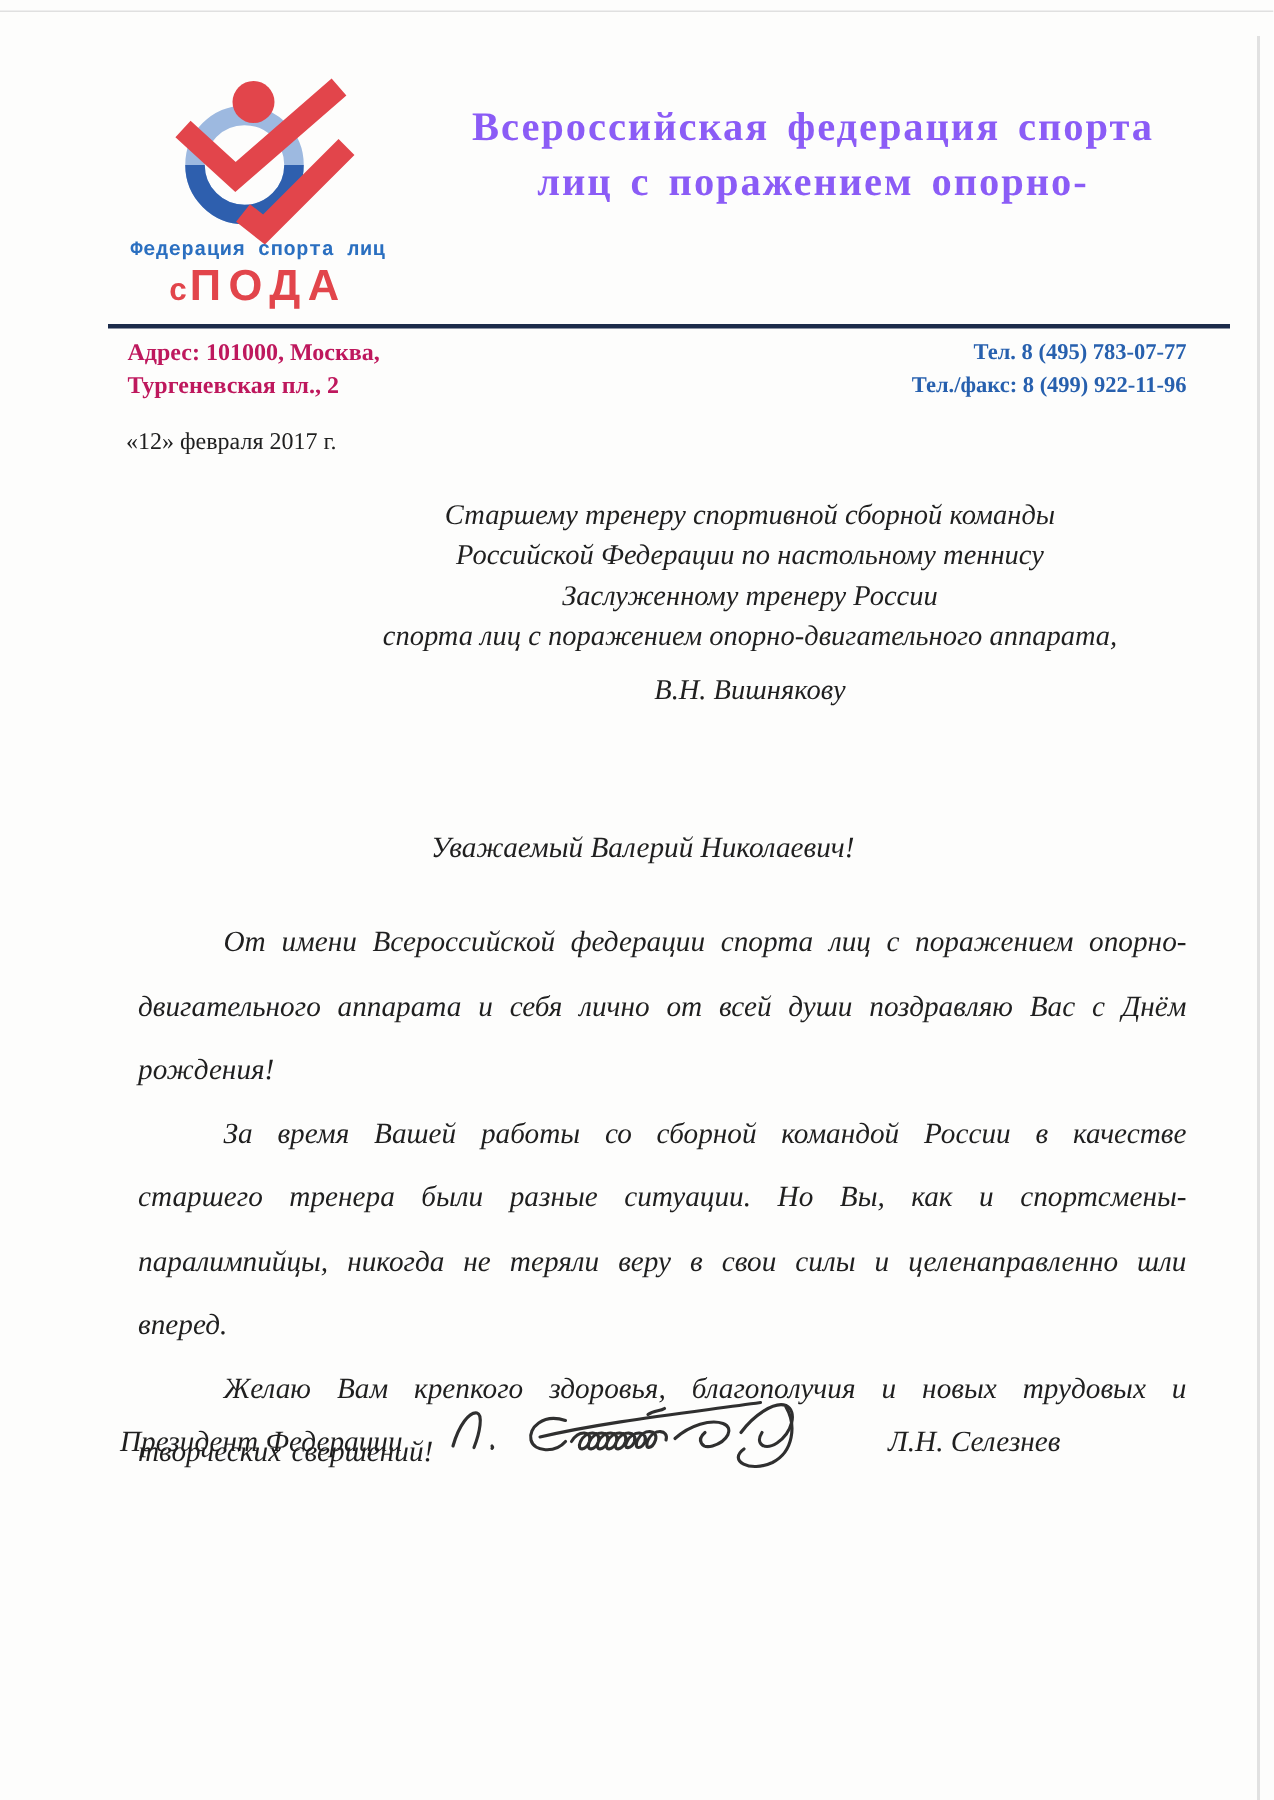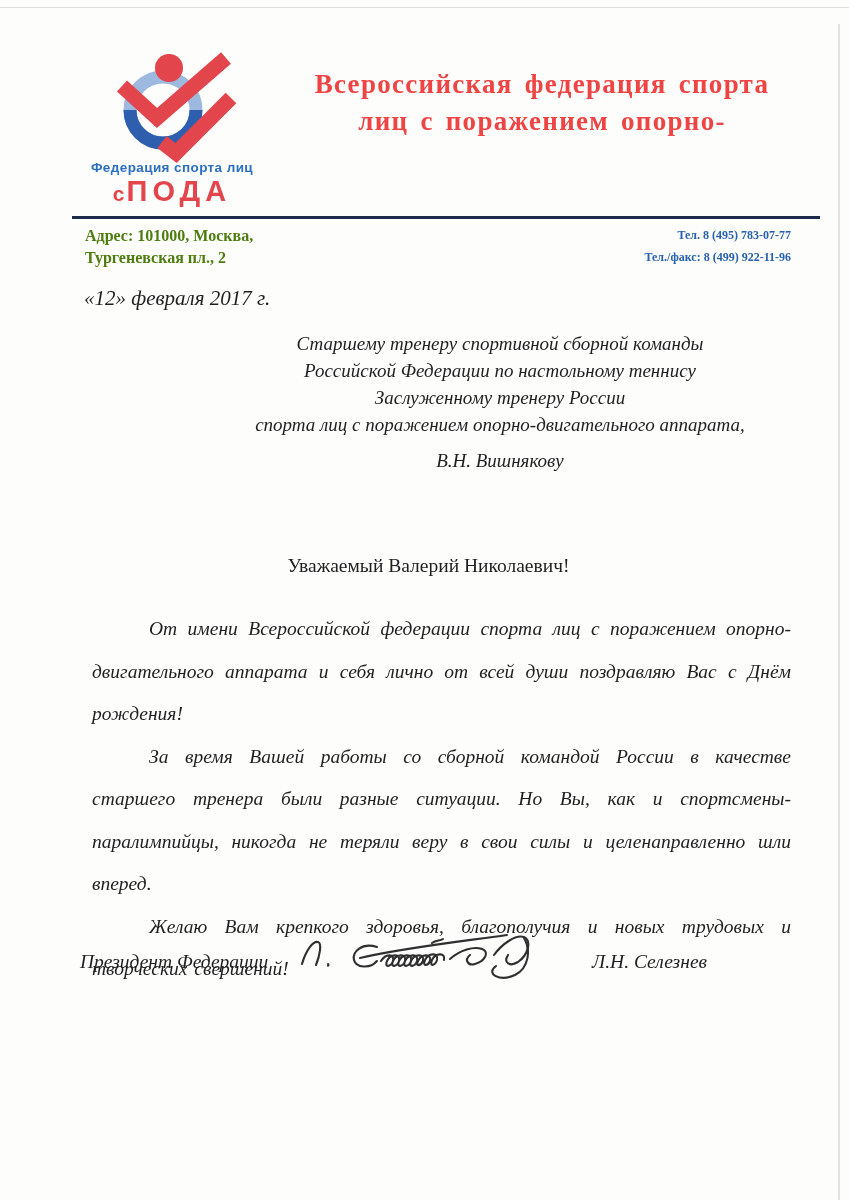--- a/index.html
+++ b/index.html
@@ -22,68 +22,68 @@
     background: #d9d9d9; opacity: .8;
   }
   
   .logo-wrap {
     position: absolute; left: 42px; top: 52px; width: 260px;
     text-align: center;
   }
   .logo-mark { position: relative; left: 0; width: 135px; height: 104px; overflow: visible; margin: 0 auto; display: block; }
   .logo-caption {
     margin-top: 4px;
-    font-family: Liberation Sans, sans-serif;
+    font-family: Liberation Mono, monospace;
     font-weight: bold; font-size: 13.5px; letter-spacing: .4px;
     color: #2a6fc0;
   }
   .logo-acronym {
     margin-top: 2px;
     font-family: "Liberation Sans", sans-serif;
     font-weight: bold; font-size: 29px; letter-spacing: 5px;
     color: #e2454b; line-height: 1;
   }
   .logo-acronym .small { font-size: 21px; letter-spacing: 2px; }
   .org-title {
     position: absolute; left: 272px; top: 66px; width: 540px;
     text-align: center;
     font-weight: bold; font-size: 27px; line-height: 37px;
     letter-spacing: 1.3px; word-spacing: 4px;
-    color: #ef4444;
+    color: #8b5cf6;
   }
   .rule {
     position: absolute; left: 72px; top: 216px; width: 748px; height: 3px;
     background: #1c2b4a;
   }
   .contact-address {
     position: absolute; left: 85px; top: 225px;
     font-weight: bold; font-size: 16px; line-height: 21.5px;
-    color: #4d7c0f;
+    color: #be185d;
   }
   .contact-phones {
     position: absolute; right: 58px; top: 225px;
     text-align: right;
-    font-weight: bold; font-size: 12px; line-height: 21.5px;
+    font-weight: bold; font-size: 15px; line-height: 21.5px;
     color: #2760ae;
   }
   
   .date-line {
     position: absolute; left: 84px; top: 286px;
-    font-style: italic; font-size: 21px;
+    font-size: 16px;
   }
   .addressee {
     position: absolute; left: 198px; top: 330px; width: 604px;
     text-align: center;
     font-style: italic; font-size: 19px; line-height: 27px;
   }
   .addressee-name { margin-top: 9px; }
   .salutation {
     position: absolute; left: 80px; top: 555px; width: 697px;
     text-align: center;
-    font-size: 19.5px;
+    font-style: italic; font-size: 19.5px;
   }
   .body-text {
     position: absolute; left: 92px; top: 608px; width: 699px;
     font-style: italic; font-size: 19.5px; line-height: 42.5px;
     text-align: justify;
   }
   .body-text p { margin: 0; text-indent: 57px; word-spacing: 2px; }
   .signer-role {
     position: absolute; left: 80px; top: 951px;
     font-style: italic; font-size: 19.5px;

